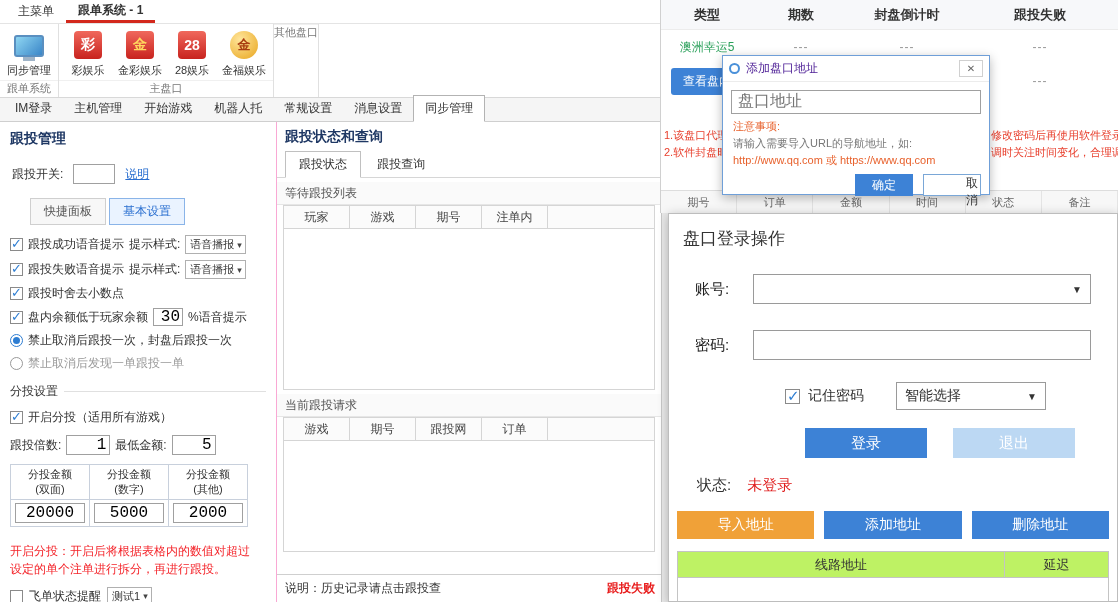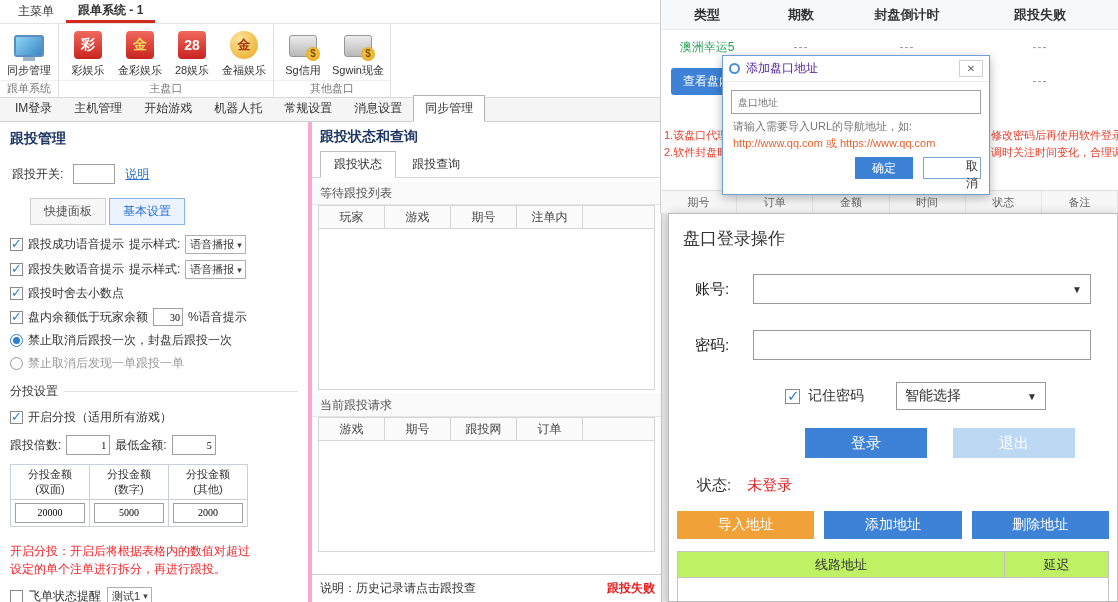--- a/index.html
+++ b/index.html
@@ -37,24 +37,24 @@
   .icon-sgpc::after { content:"$"; position:absolute; right:-4px; bottom:-5px; width:14px; height:14px; border-radius:50%;
      background:radial-gradient(#ffd75e,#e0990a); color:#7c5200; font-size:10px; line-height:14px; text-align:center; font-weight:bold; }
 
   .tabrow { height:24px; display:flex; align-items:flex-end; background:#f5f5f5; border-bottom:1px solid #cfcfcf; padding-left:4px; }
   .tab { padding:4px 11px; cursor:pointer; color:#333; }
   .tab.active { background:#fff; border:1px solid #b3b3b3; border-bottom:1px solid #fff; margin-bottom:-1px; }
 
   .content { display:flex; height:480px; }
 
   
-  .follow-panel { width:312px; border-right:4px solid #f9a8d4; padding:4px 10px; overflow:hidden; }
+  .follow-panel { width:277px; border-right:1px solid #f9a8d4; padding:4px 10px; overflow:hidden; }
   .panel-title { font-size:14px; font-weight:bold; color:#1f3864; padding:4px 0 2px; }
   .fp-switch { margin:14px 0 0 2px; display:flex; align-items:center; gap:10px; }
-  .txt { border:1px solid #a0a0a0; background:#fff; font-family:Liberation Serif, serif; font-size:10px; }
+  .txt { border:1px solid #a0a0a0; background:#fff; font-family:Liberation Mono, monospace; font-size:16px; }
   .sw-input { width:42px; height:20px; padding:0 3px; }
   .link { color:#2a6fd0; text-decoration:underline; cursor:pointer; }
   .fp-tabs { margin-top:14px; display:flex; gap:3px;padding-left:20px; }
   .ftab { padding:4px 13px; border:1px solid #cfcfcf; background:#f7f7f7; color:#555; cursor:pointer; }
   .ftab.active { color:#2a6fd0; background:#eaf3ff; border-color:#8ab4e8; }
 
   .opt { margin-top:6px; display:flex; align-items:center; gap:5px; white-space:nowrap; }
   .cb { width:13px; height:13px; border:1px solid #8a8a8a; background:#fff; position:relative; flex:none; cursor:pointer; }
   .cb.checked::after { content:"✓"; position:absolute; left:0px; top:-3px; color:#2d7dd2; font-size:13px; font-weight:bold; }
   .radio { width:13px; height:13px; border:1px solid #999; border-radius:50%; background:#fff; position:relative; flex:none; cursor:pointer; }
@@ -204,34 +204,20 @@
             <span class="ticon">
                 <span class="gold-cir">金</span>
               </span>
             <span class="tlabel">金福娱乐</span>
           </div>
         </div>
         <div class="gtitle">主盘口</div>
       </div>
 
       <div class="rgroup">
-        <div class="tools">
-          <div class="tool">
-            <span class="ticon">
-                <span class="icon-sgpc"></span>
-              </span>
-            <span class="tlabel">Sg信用</span>
-          </div>
-          <div class="tool wide">
-            <span class="ticon">
-                <span class="icon-sgpc"></span>
-              </span>
-            <span class="tlabel">Sgwin现金</span>
-          </div>
-        </div>
         <div class="gtitle">其他盘口</div>
       </div>
     </div>
 
     <div class="tabrow">
       <span class="tab">IM登录</span>
       <span class="tab">主机管理</span>
       <span class="tab">开始游戏</span>
       <span class="tab">机器人托</span>
       <span class="tab">常规设置</span>
@@ -417,20 +403,21 @@
   </div>
 
   <div id="add-dialog" class="abs">
     <div class="dlg-titlebar">
       <span class="dlg-icon"></span>
       <span class="dlg-title">添加盘口地址</span>
       <span class="dlg-close">✕</span>
     </div>
     <input class="txt dlg-input" placeholder="盘口地址" style="">
     <div class="dlg-notes">
+      <div class="note-hl">注意事项:</div>
       <div class="note-gray">请输入需要导入URL的导航地址，如:</div>
       <div class="note-hl">http://www.qq.com 或 https://www.qq.com</div>
     </div>
     <div class="dlg-btns">
       <button class="btn dlg-ok">确定</button>
       <button class="btn dlg-cancel">取消</button>
     </div>
   </div>
 
   <div id="login-window" class="abs">

